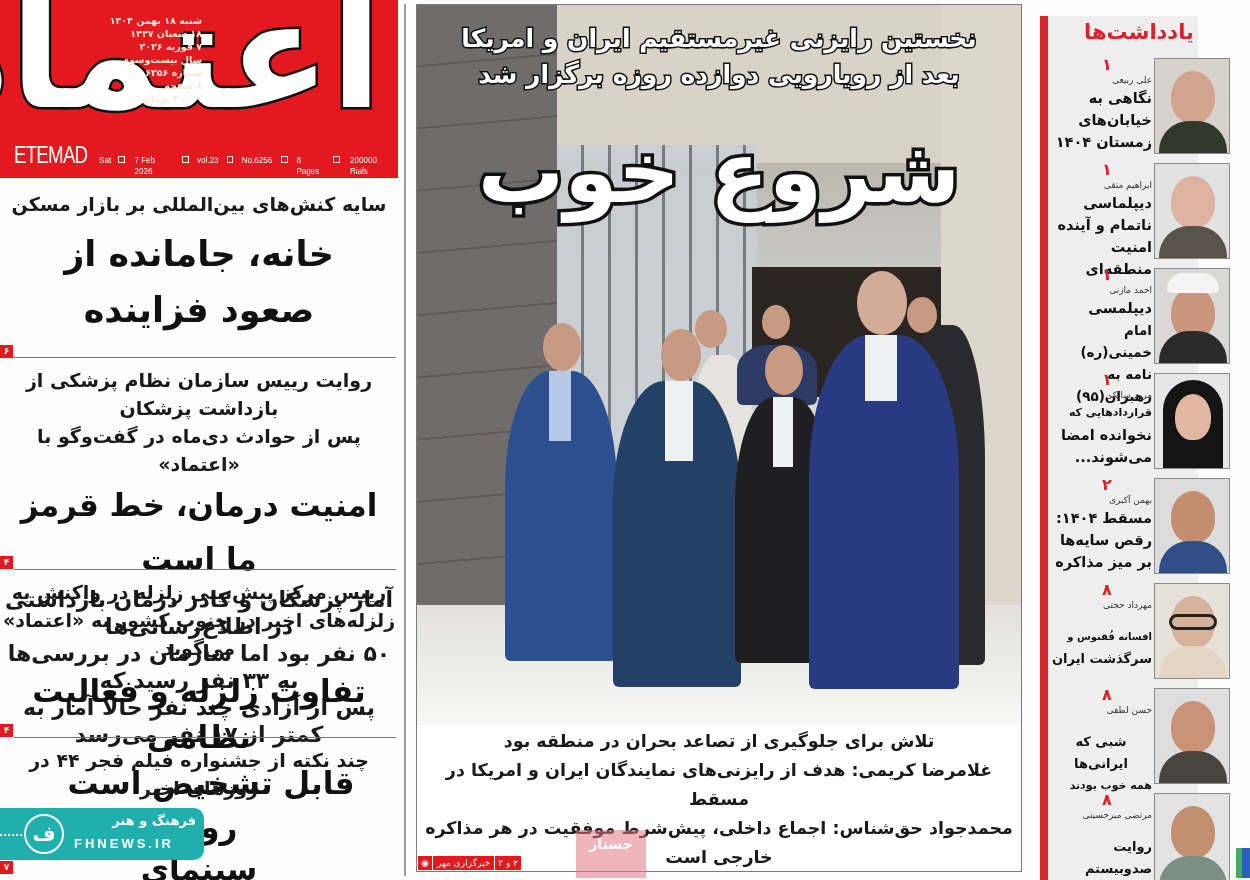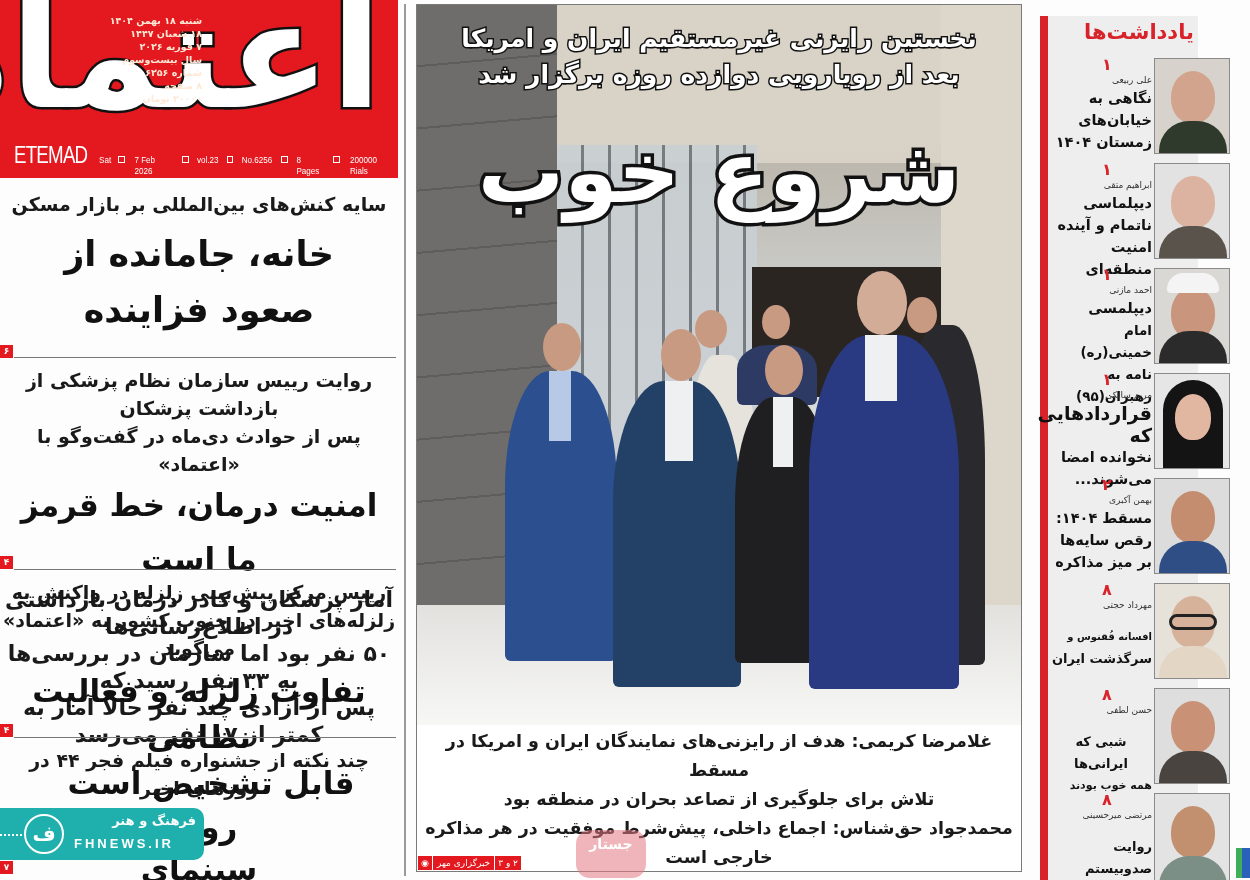--- a/index.html
+++ b/index.html
@@ -57,21 +57,21 @@
     font-size: 25px; font-weight: bold; line-height: 36px; color: #fff; -webkit-text-stroke: 3px #111; paint-order: stroke fill; letter-spacing: -0.5px; }
   .main-head { position: absolute; left: 0; top: 112px; width: 604px; direction: rtl; text-align: center;
     font-size: 86px; font-weight: bold; line-height: 110px; color: #fff; -webkit-text-stroke: 7px #111; paint-order: stroke fill; }
   .quotes { position: absolute; left: 0; top: 722px; width: 604px; direction: rtl; text-align: center; }
   .quote-line { font-size: 17.5px; font-weight: bold; line-height: 29px; color: #1a1a1a; letter-spacing: -0.3px; }
   .photo-credit { position: absolute; left: 1px; top: 851px; height: 14px; display: flex; direction: ltr; }
   .credit-cam { width: 14px; height: 14px; background: #e3191f; color: #fff; font-size: 9px; line-height: 14px; text-align: center; }
   .credit-text { height: 14px; background: #e3191f; color: #fff; font-size: 9px; line-height: 14px; padding: 0 4px; direction: rtl; margin-left: 1px; }
   .credit-page { height: 14px; background: #e3191f; color: #fff; font-size: 9px; line-height: 14px; padding: 0 3px; margin-left: 1px; direction: rtl; }
   .watermark { position: absolute; left: 576px; top: 830px; width: 70px; height: 48px; background: rgba(226,120,130,.55);
-    color: #fff; font-size: 14px; font-weight: bold; text-align: center; line-height: 28px; direction: rtl; border-radius: 14px; }
+    color: #fff; font-size: 14px; font-weight: bold; text-align: center; line-height: 28px; direction: rtl; }
 
   
   .sidebar { position: absolute; left: 1040px; top: 4px; width: 158px; height: 870px; background: #eeeeef; margin-top: 12px; }
   .sidebar-bar { position: absolute; left: 0; top: 0; width: 8px; height: 870px; background: #d8232a; }
   .sidebar-title { position: absolute; left: 8px; top: 2px; width: 182px; text-align: center; direction: rtl;
     font-size: 21px; font-weight: bold; color: #d8232a; line-height: 28px; }
   .note { position: absolute; left: 8px; width: 182px; height: 100px; }
   .note-photo { position: absolute; left: 106px; top: 2px; width: 76px; height: 96px; border: 1px solid #8a8a8a; overflow: hidden; background: #dcdcdc; }
   .np-bg { position:absolute; inset:0; }
   .np-head { position:absolute; left: 16px; top: 12px; width: 44px; height: 52px; border-radius: 50% 50% 45% 45%; background: #d2a48e; }
@@ -193,22 +193,22 @@
     <div class="head" style="left:440px;top:266px;width:50px;height:64px;background:#d3ac98;"></div>
 
     <div class="deck">
       <div>نخستین رایزنی غیرمستقیم ایران و امریکا</div>
       <div>بعد از رویارویی دوازده روزه برگزار شد</div>
     </div>
     <div class="main-head">شروع خوب</div>
   </div>
 
   <div class="quotes">
+    <div class="quote-line">تلاش برای جلوگیری از تصاعد بحران در منطقه بود</div>
     <div class="quote-line">غلامرضا کریمی: هدف از رایزنی‌های نمایندگان ایران و امریکا در مسقط</div>
-    <div class="quote-line">تلاش برای جلوگیری از تصاعد بحران در منطقه بود</div>
     <div class="quote-line">محمدجواد حق‌شناس: اجماع داخلی، پیش‌شرط موفقیت در هر مذاکره خارجی است</div>
 
   </div>
 
   <div class="photo-credit">
     <div class="credit-cam">◉</div>
     <div class="credit-text">خبرگزاری مهر</div>
     <div class="credit-page">۲ و ۳</div>
   </div>
 </div>
@@ -266,21 +266,21 @@
 
   <div class="note" style="top:355px;">
     <div class="note-photo">
         <div class="np-bg" style="background:#e6e6e6"></div>
         <div style="position:absolute;left:8px;top:6px;width:60px;height:94px;border-radius:30px 30px 0 0;background:#141414;"></div>
         <div class="np-head" style="background:#e2b7a2;left:20px;top:20px;width:36px;height:46px;"></div>
       </div>
     <div class="note-text">
       <div class="note-page">۱</div>
       <div class="note-author">مریم سالکی</div>
-      <div class="note-title" style="font-size:19px;">قراردادهایی که</div>
+      <div class="note-title" style="font-size:11px;">قراردادهایی که</div>
       <div class="note-title">نخوانده امضا</div>
       <div class="note-title">می‌شوند...</div>
     </div>
   </div>
 
   <div class="note" style="top:460px;">
     <div class="note-photo">
         <div class="np-bg" style="background:#dcdcdc"></div>
         <div class="np-head" style="background:#c48d70"></div>
         <div class="np-body" style="background:#2f4e86"></div>

